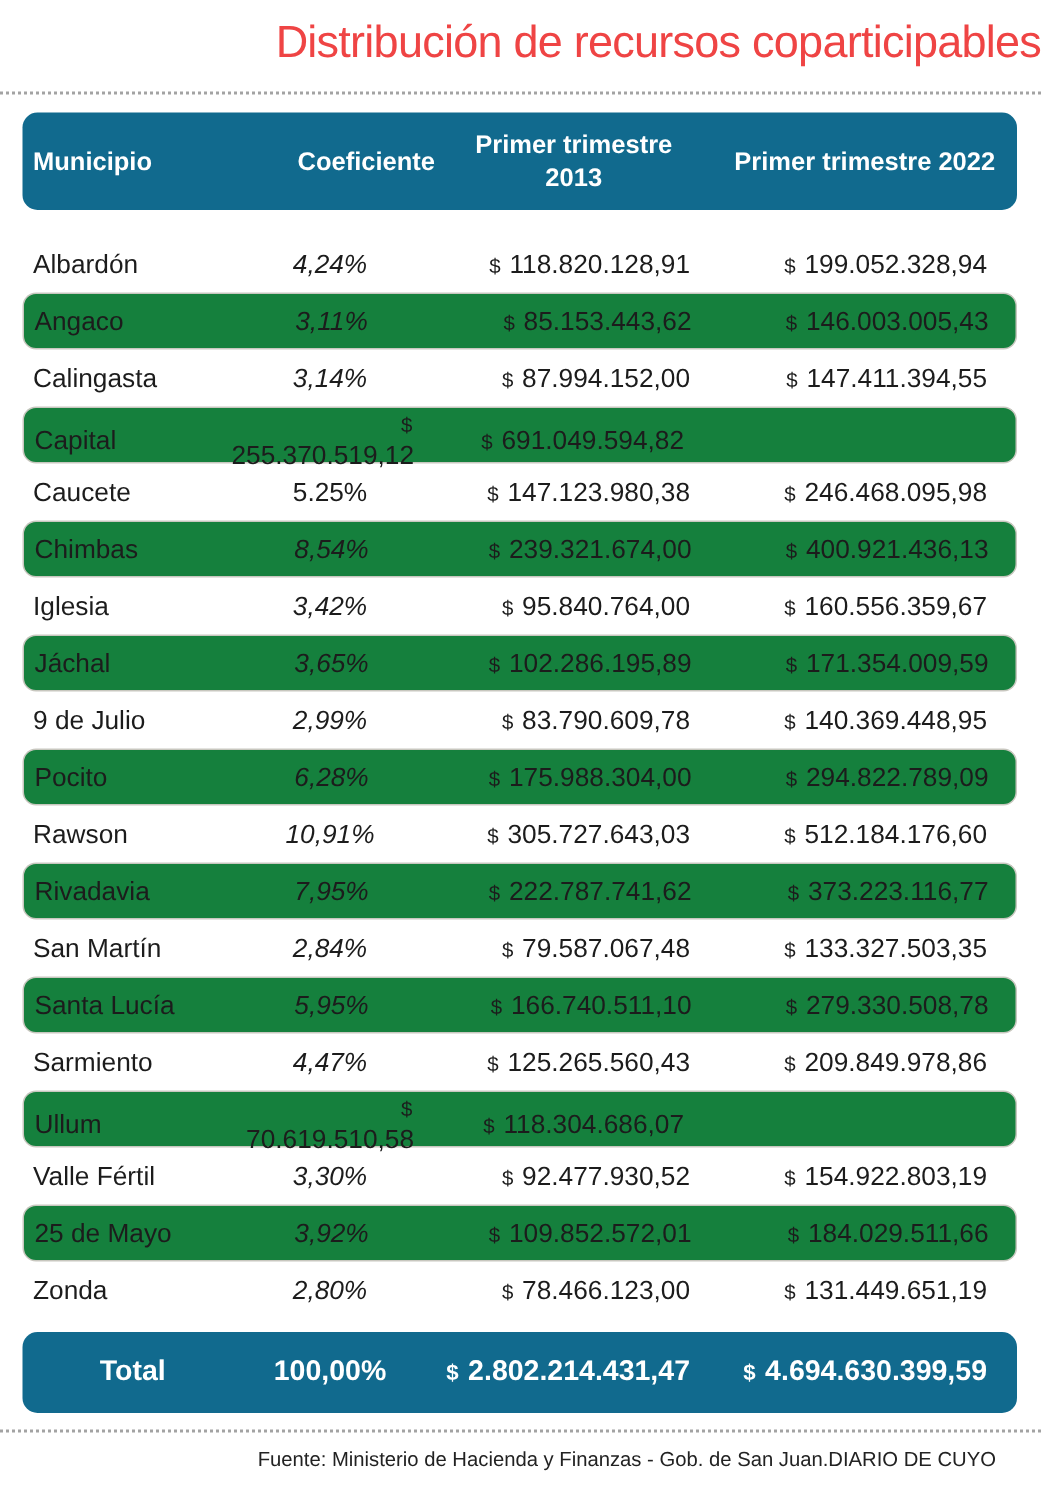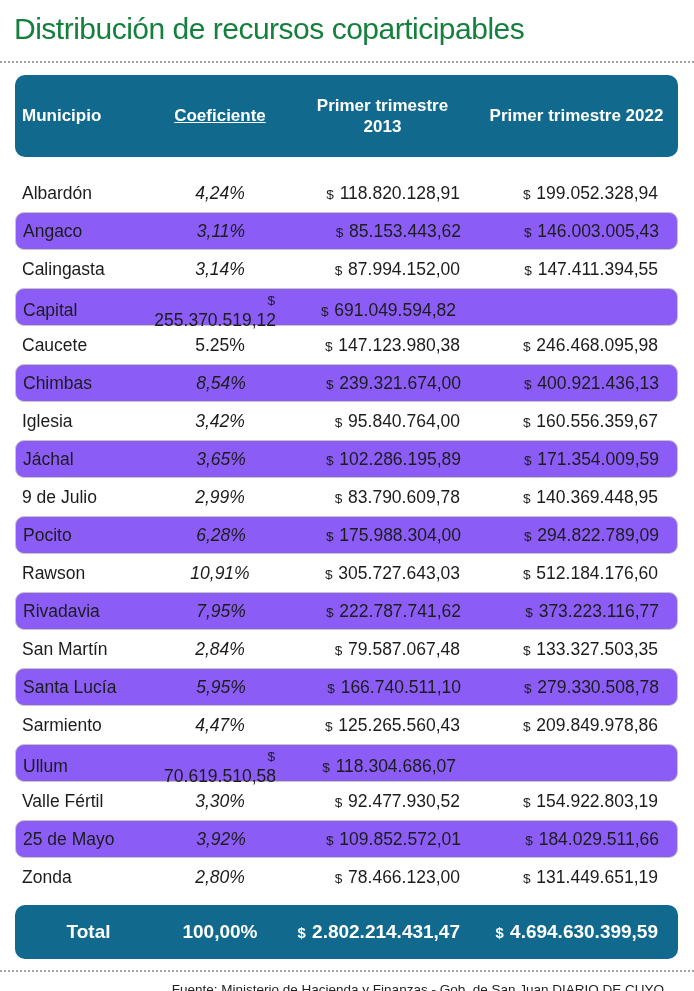--- a/index.html
+++ b/index.html
@@ -9,57 +9,58 @@
     background:#ffffff;
     font-family:"Liberation Sans", sans-serif;
     overflow:hidden;
     box-sizing:border-box;
   }
   .title{
     margin:12px 0 0 14px;
     font-size:30px;
     font-weight:400;
     letter-spacing:-0.5px;
-    color:#15803d;
+    color:#ef4444;
+    text-align:right;
   }
   .dotted{
     height:0;
     border-top:2px dotted #a3a3a3;
   }
   .dotted.top{margin:15px 0 0 0;}
   .dotted.bottom{margin:11px 0 0 0;}
   .grid4{
     display:grid;
     grid-template-columns:135px 140px 185px 203px;
     align-items:center;
   }
   .thead{
     margin:12px auto 0 15px;
     width:663px;
-    height:82px;
+    height:65px;
     background:#116a8e;
     border-radius:10px;
     color:#ffffff;
     font-weight:700;
     font-size:17px;
     line-height:1.25;
     box-sizing:border-box;
   }
   .thead .c1{padding-left:7px;text-align:left;}
-  .thead .c2{text-align:center;text-decoration:underline;}
+  .thead .c2{text-align:right;}
   .thead .c3,.thead .c4{text-align:center;padding:0 10px;}
   .rows{margin:17px 0 0 15px;width:663px;}
   .row{
     height:38px;
     box-sizing:border-box;
     font-size:17.5px;
     color:#1c1c1c;
   }
   .row.stripe{
-    background:#8b5cf6;
+    background:#15803d;
     border:1px solid #c8c7bf;
     border-radius:9px;
   }
   .c1{padding-left:7px;text-align:left;}
   .c2{text-align:center;}
   .c3{text-align:right;padding-right:15px;}
   .c4{text-align:right;padding-right:20px;}
   .coef{font-style:italic;}
   .coef.upright{font-style:normal;}
   .num .ds{font-size:0.78em;margin-right:1px;}

